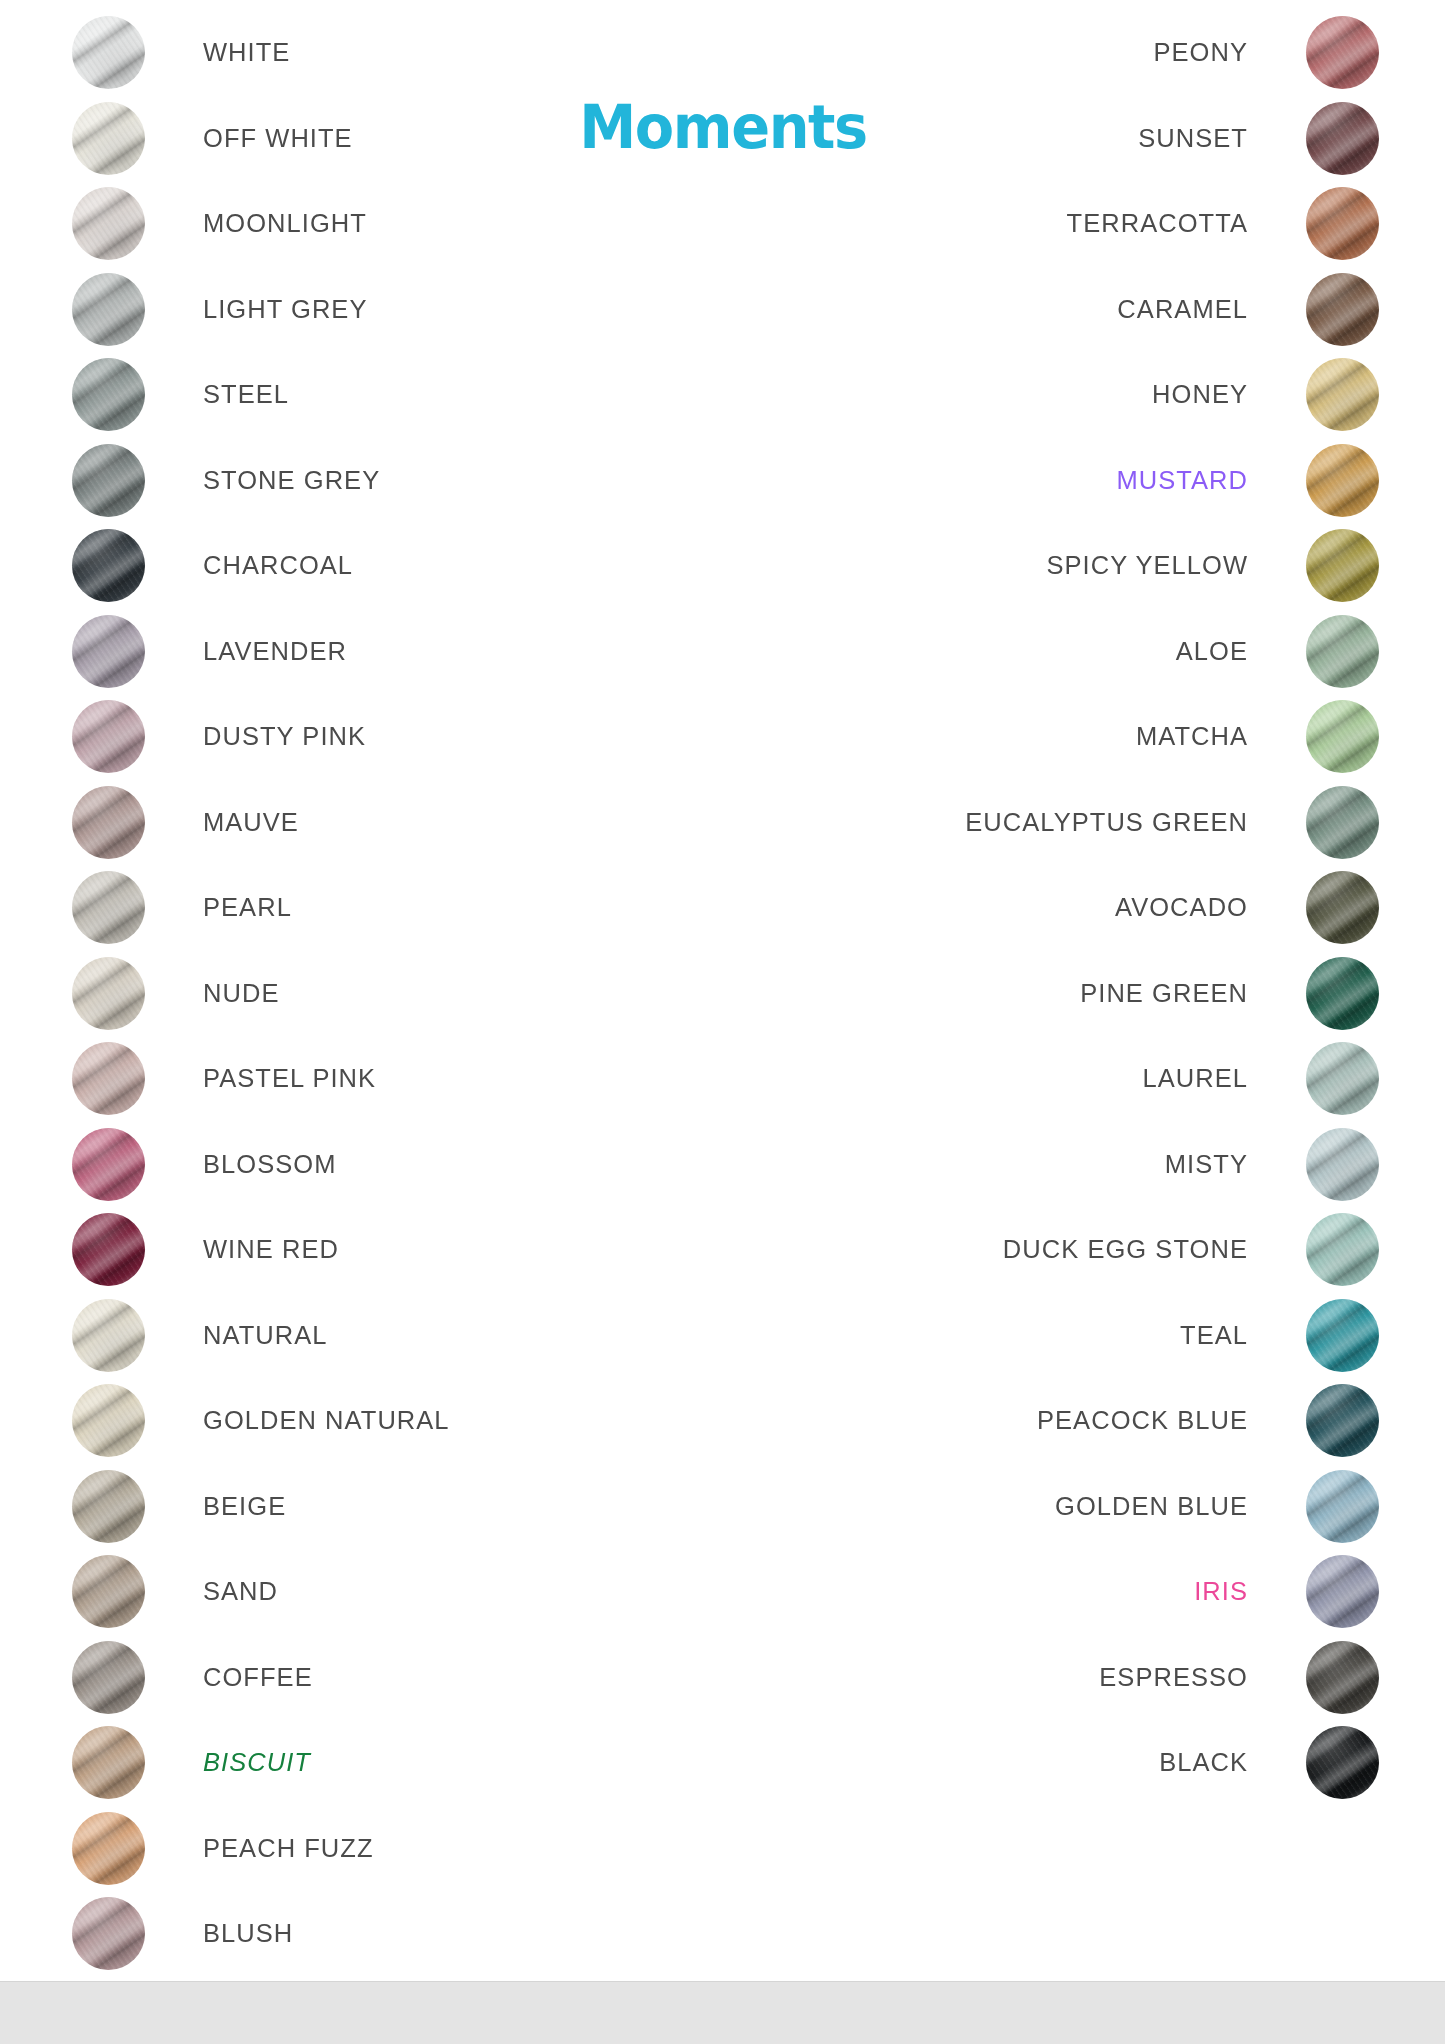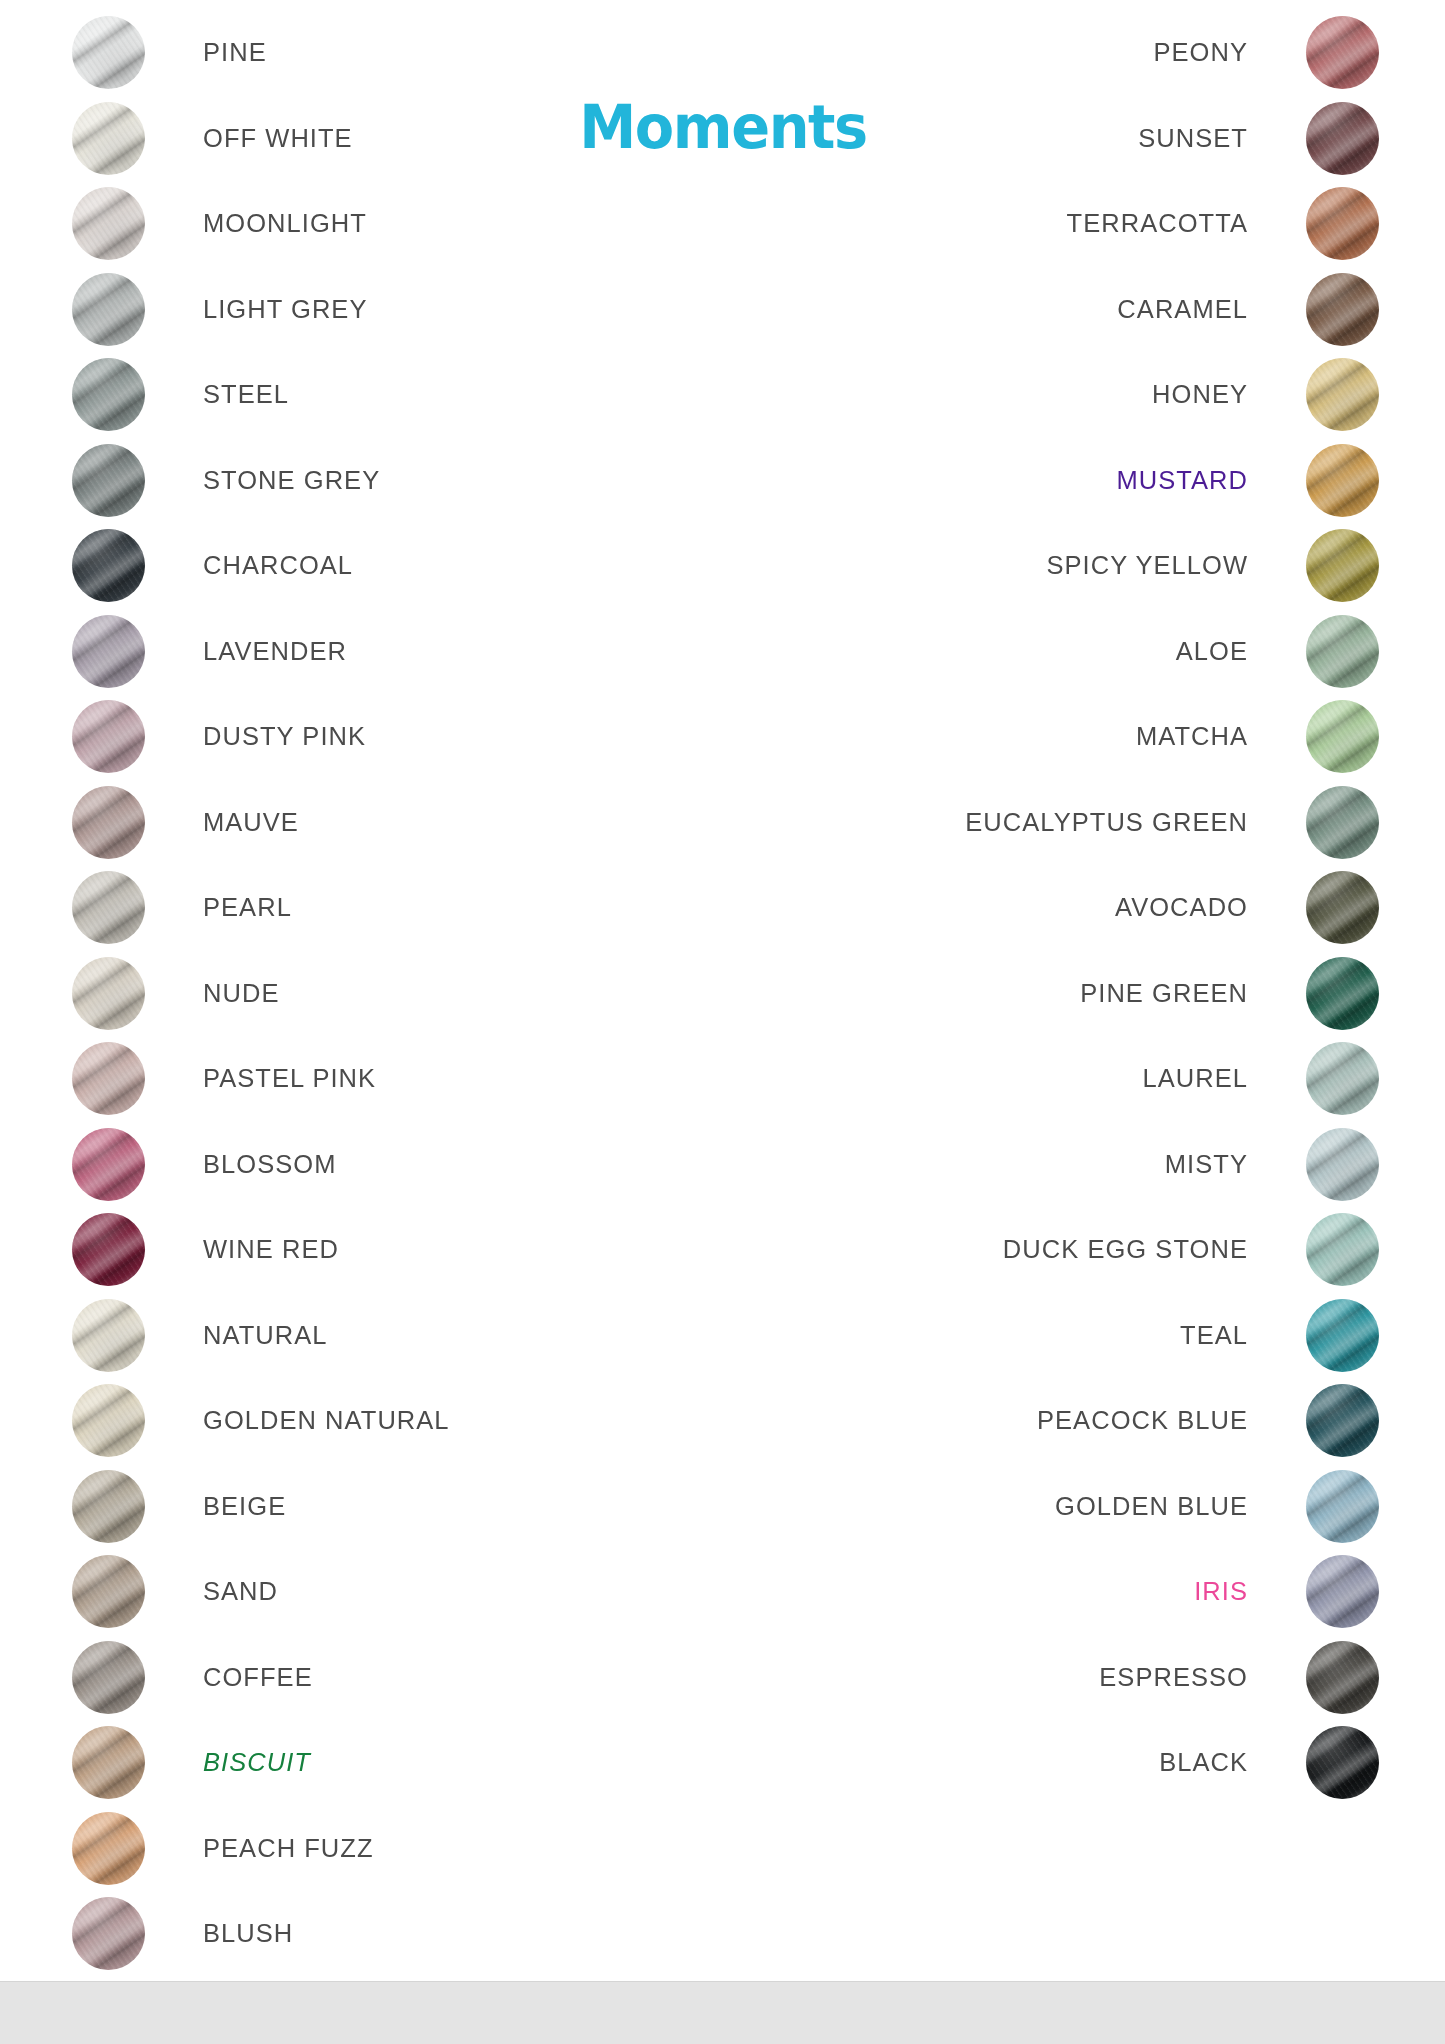--- a/index.html
+++ b/index.html
@@ -134,21 +134,21 @@
     <span class="brand-text" style="color: rgb(34, 181, 218);">Moments</span>
   </div>
 
   <div class="col col-left">
       <div class="row">
         <div class="swatch" style="background: rgb(228, 230, 230);">
           <div class="yarn base"></div>
           <div class="yarn fibre"></div>
           <div class="shade"></div>
         </div>
-        <div class="label" style="color: rgb(75, 75, 75);">PINE</div>
+        <div class="label" style="color: rgb(75, 75, 75);">WHITE</div>
       </div>
       <div class="row">
         <div class="swatch" style="background: rgb(232, 230, 220);">
           <div class="yarn base"></div>
           <div class="yarn fibre"></div>
           <div class="shade"></div>
         </div>
         <div class="label" style="color: rgb(75, 75, 75);">OFF WHITE</div>
       </div>
       <div class="row">
@@ -360,21 +360,21 @@
           <div class="shade"></div>
         </div>
         <div class="label" style="color: rgb(75, 75, 75);">HONEY</div>
       </div>
       <div class="row">
         <div class="swatch" style="background: rgb(207, 156, 76);">
           <div class="yarn base"></div>
           <div class="yarn fibre"></div>
           <div class="shade"></div>
         </div>
-        <div class="label" style="color: #4c1d95;">MUSTARD</div>
+        <div class="label" style="color: #8b5cf6;">MUSTARD</div>
       </div>
       <div class="row">
         <div class="swatch" style="background: rgb(168, 154, 63);">
           <div class="yarn base"></div>
           <div class="yarn fibre"></div>
           <div class="shade"></div>
         </div>
         <div class="label" style="color: rgb(75, 75, 75);">SPICY YELLOW</div>
       </div>
       <div class="row">

